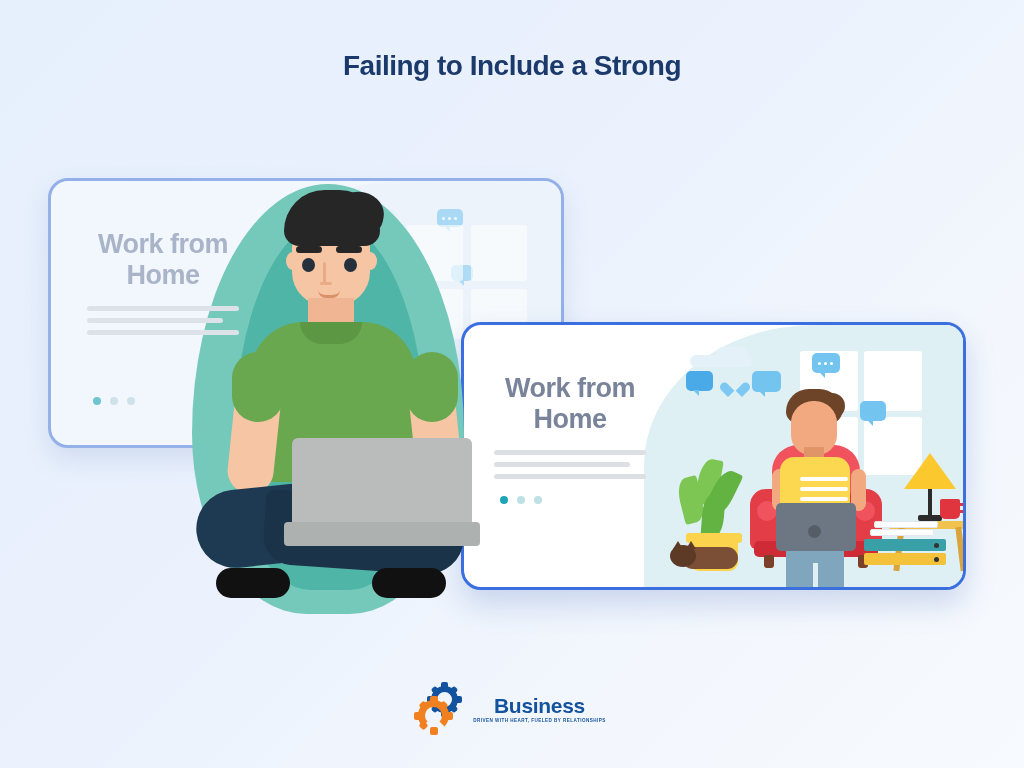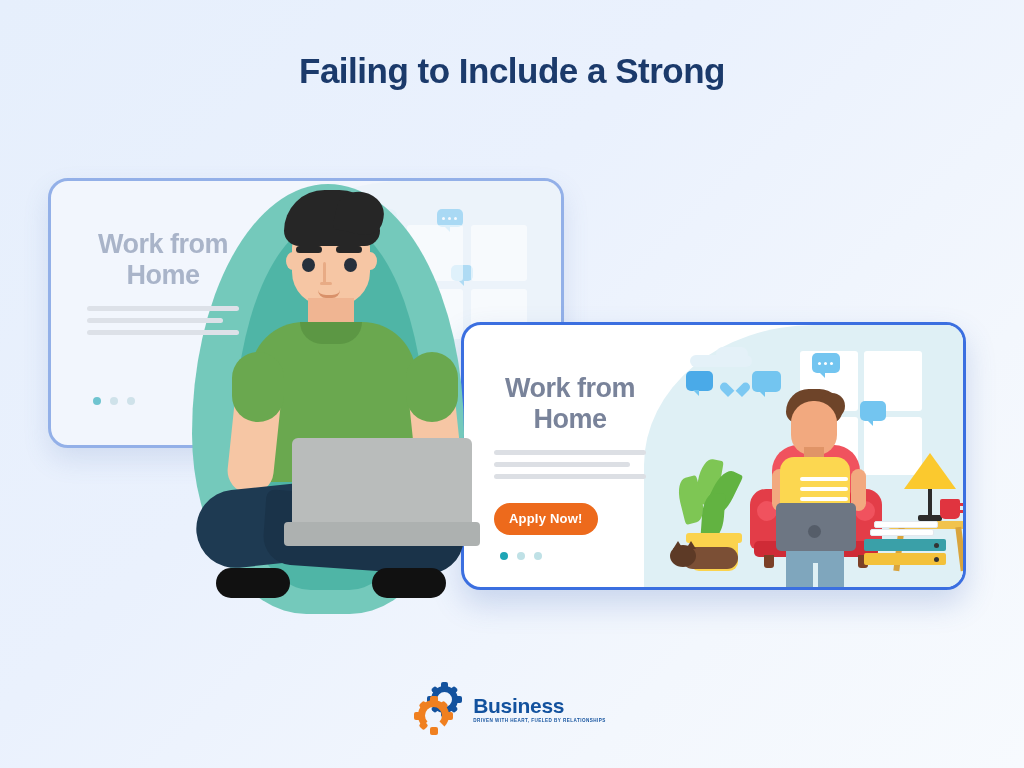--- a/index.html
+++ b/index.html
@@ -9,21 +9,21 @@
     background:linear-gradient(135deg,#e6effc 0%,#eaf1fd 40%,#f3f7fd 75%,#f7fafe 100%);
     position:relative;
   }
 
   
   #title-block{
     position:absolute; top:48px; left:0; width:1024px;
     text-align:center; user-select:none;
   }
   #title-block .line{
-    font-size:35px; font-weight:bold; color:#1b3a6b;
+    font-size:28px; font-weight:bold; color:#1b3a6b;
     letter-spacing:-0.5px; line-height:1.32;
   }
 
   
   .card{
     position:absolute; border-radius:20px; overflow:hidden;
   }
   #back-card{
     left:48px; top:178px; width:516px; height:270px;
     background:#f2f6fd;
@@ -181,21 +181,21 @@
     display:flex; justify-content:center; align-items:center; gap:7px;
   }
   #logo-mark{ position:relative; width:48px; height:46px; }
   .gear{ position:relative; border-radius:50%; }
   .gear .tooth{ position:absolute; border-radius:2px; }
   #gear-blue{ position:absolute; left:13px; top:0; width:27px; height:27px; }
   #gear-orange{ position:absolute; left:0; top:14px; width:31px; height:31px; }
   .gear-ring{ position:absolute; inset:0; border-radius:50%; }
   #gear-blue .gear-ring{ border:6px solid #13529e; }
   #gear-orange .gear-ring{ border:7px solid #f08020; border-bottom-color:transparent; }
-  #logo-text{ line-height:1; }
+  #logo-text{ line-height:1;text-align:center; }
   #logo-l1{ font-size:21px; font-weight:bold; color:#13529e; letter-spacing:-.3px; }
   #logo-l2{ font-size:20px; font-weight:bold; letter-spacing:-.3px; }
   #logo-l2 .w1{ color:#f08020; }
   #logo-l2 .w2{ color:#13529e; }
   #logo-tag{ font-size:4.6px; font-weight:bold; color:#13529e; letter-spacing:.45px; margin-top:3px; }
 </style>
 </head>
 <body>
 
 <div id="title-block">
@@ -360,21 +360,20 @@
     </div>
 
     <div class="card-text">
       <div class="wfh">Work from
 Home</div>
       <div class="lines">
         <span></span>
         <span></span>
         <span></span>
       </div>
-      <button class="cta">Apply Now!</button>
       <div class="dots">
         <i class="on"></i>
         <i class="off"></i>
         <i class="off"></i>
       </div>
     </div>
   </div>
 </div>
 
 <div id="logo">

